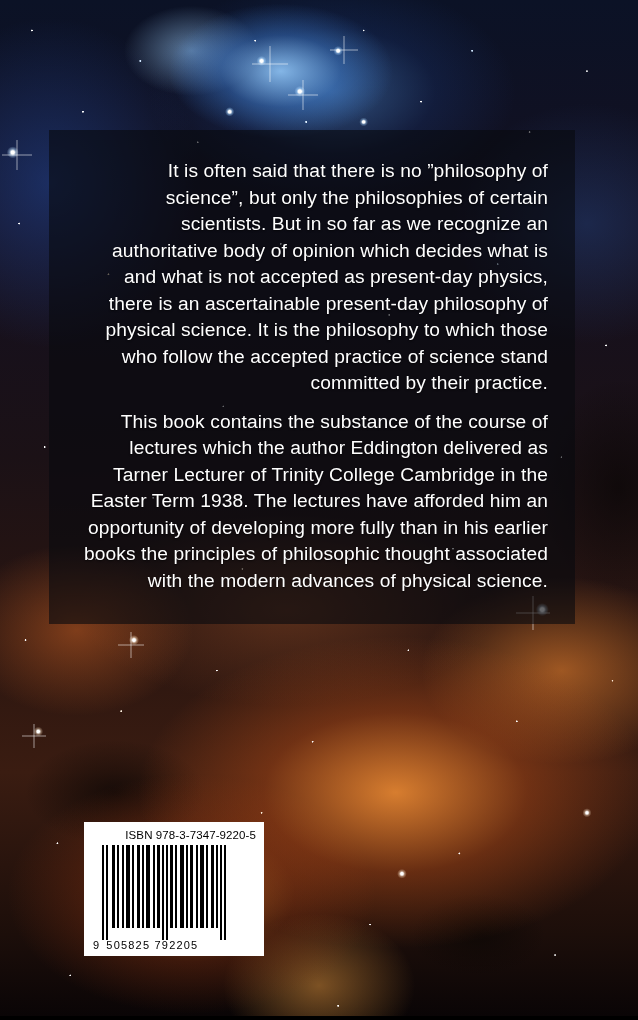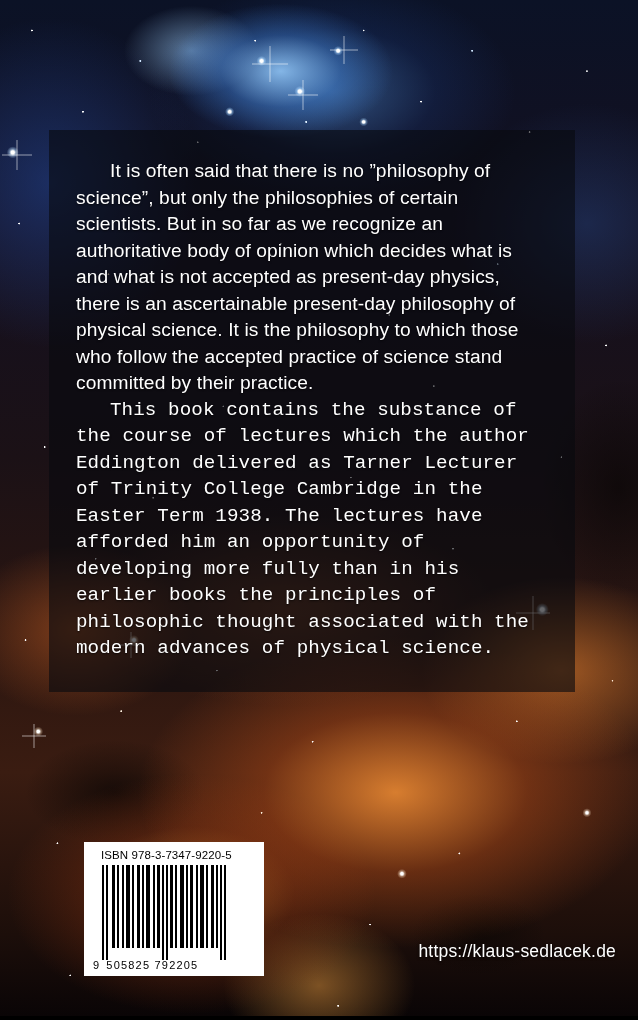--- a/index.html
+++ b/index.html
@@ -13,20 +13,21 @@
     overflow: hidden;
     font-family: "Liberation Sans", sans-serif;
   }
 
   .cover {
     position: relative;
     width: 638px;
     height: 1016px;
     overflow: hidden;
     background-color: #d946ef;
+    text-align: right;
   }
 
   
   .art {
     position: absolute;
     inset: 0;
     background-color: #120a0c;
     background-image:
       
       radial-gradient(ellipse 150px 90px at 44% 7%, rgba(150,205,255,0.85) 0%, rgba(70,140,230,0.38) 40%, rgba(20,50,110,0.0) 75%),
@@ -148,36 +149,35 @@
   }
   .blurb-p {
     margin: 0;
     font-size: 19.2px;
     line-height: 26.5px;
     text-indent: 34px;
     letter-spacing: 0.1px;
     text-shadow: 0 1px 2px rgba(0,0,0,0.65);
   }
   .blurb-p + .blurb-p {
-    font-family: Liberation Mono, monospace;
+    margin-top: 12px;
   }
 
   
   .isbn-block {
     position: absolute;
     left: 84px;
     top: 822px;
     width: 180px;
     height: 134px;
     background: #ffffff;
     box-sizing: border-box;
-    padding: 7px 0 4px 8px;
+    padding: 7px 8px 4px 8px;
     display: flex;
     flex-direction: column;
-    margin-top: 20px;
   }
   .isbn-text {
     font-family: "Liberation Sans", sans-serif;
     font-size: 11.5px;
     color: #000;
     letter-spacing: 0.1px;
     margin-left: 9px;
     margin-bottom: 4px;
     white-space: nowrap;
   }
@@ -293,15 +293,14 @@
       <span class="bar tall" style="width:2px"></span>
         <span class="bar tall" style="width:2px;background:transparent"></span>
       <span class="bar tall" style="width:2px"></span>
     </div>
     <div class="barcode-digits">
       <span class="bc-lead">9</span>
       <span>505825 792205</span>
     </div>
   </div>
 
-  <div class="site-url">https://klaus-sedlacek.de</div>
 
 </div>
 
 </body></html>

